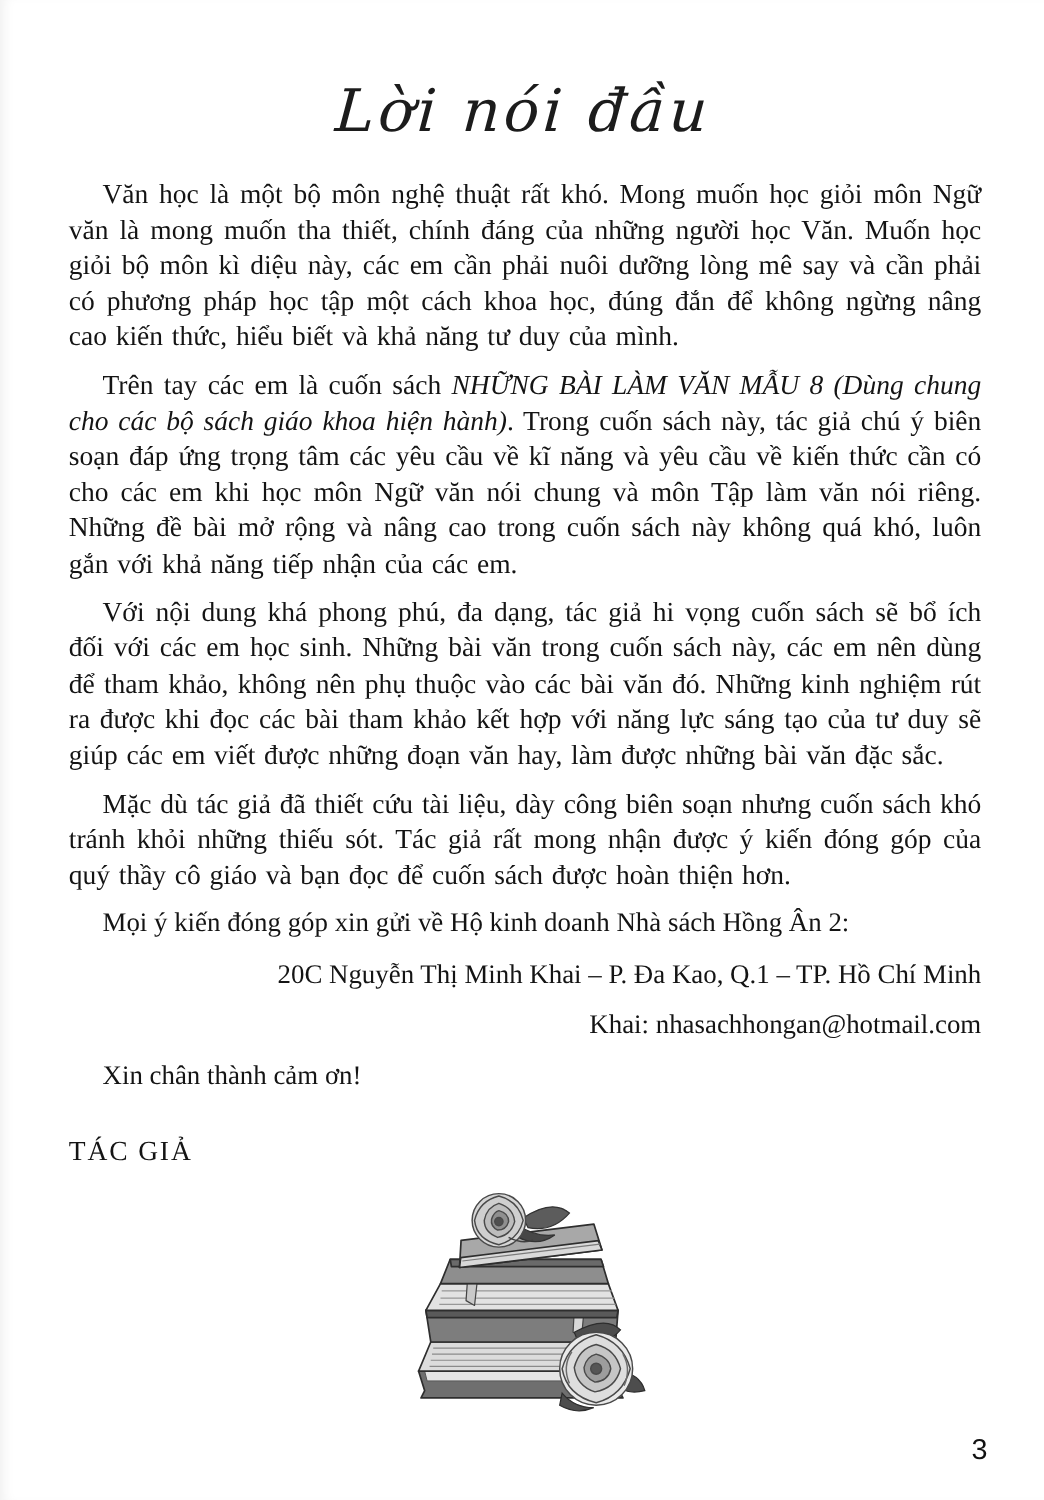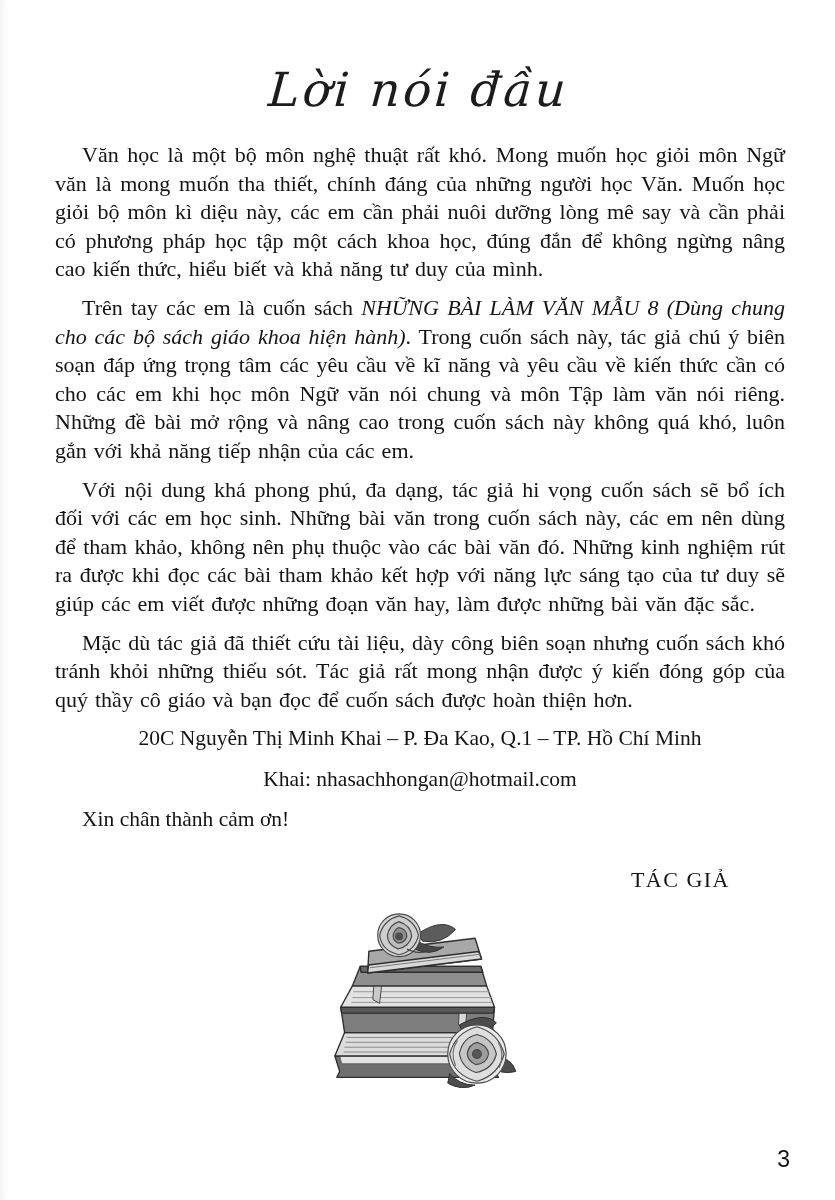--- a/index.html
+++ b/index.html
@@ -41,27 +41,27 @@
   .book-title-em { font-style: italic; }
   .line-indent {
     font-size: 21.5px;
     line-height: 28.6px;
     text-indent: 27px;
     margin: 0 0 12px 0;
   }
   .line-center {
     font-size: 21.5px;
     line-height: 28.6px;
-    text-align: center;
+    text-align: right;
     margin: 0 0 12px 0;
   }
   .signature {
     font-size: 22px;
     line-height: 28px;
-    text-align: right;
+    text-align: left;
     letter-spacing: 1.5px;
     margin: 32px 55px 0 0;
   }
   .illustration-wrap {
     display: flex;
     justify-content: center;
     margin-top: 16px;
   }
   .page-number {
     position: absolute;
@@ -80,20 +80,21 @@
   <h1 class="title">Lời nói đầu</h1>
 
   <p class="para">Văn học là một bộ môn nghệ thuật rất khó. Mong muốn học giỏi môn Ngữ văn là mong muốn tha thiết, chính đáng của những người học Văn. Muốn học giỏi bộ môn kì diệu này, các em cần phải nuôi dưỡng lòng mê say và cần phải có phương pháp học tập một cách khoa học, đúng đắn để không ngừng nâng cao kiến thức, hiểu biết và khả năng tư duy của mình.</p>
 
   <p class="para"><span>Trên tay các em là cuốn sách </span><span class="book-title-em">NHỮNG BÀI LÀM VĂN MẪU 8 (Dùng chung cho các bộ sách giáo khoa hiện hành)</span><span>. Trong cuốn sách này, tác giả chú ý biên soạn đáp ứng trọng tâm các yêu cầu về kĩ năng và yêu cầu về kiến thức cần có cho các em khi học môn Ngữ văn nói chung và môn Tập làm văn nói riêng. Những đề bài mở rộng và nâng cao trong cuốn sách này không quá khó, luôn gắn với khả năng tiếp nhận của các em.</span></p>
 
   <p class="para">Với nội dung khá phong phú, đa dạng, tác giả hi vọng cuốn sách sẽ bổ ích đối với các em học sinh. Những bài văn trong cuốn sách này, các em nên dùng để tham khảo, không nên phụ thuộc vào các bài văn đó. Những kinh nghiệm rút ra được khi đọc các bài tham khảo kết hợp với năng lực sáng tạo của tư duy sẽ giúp các em viết được những đoạn văn hay, làm được những bài văn đặc sắc.</p>
 
   <p class="para">Mặc dù tác giả đã thiết cứu tài liệu, dày công biên soạn nhưng cuốn sách khó tránh khỏi những thiếu sót. Tác giả rất mong nhận được ý kiến đóng góp của quý thầy cô giáo và bạn đọc để cuốn sách được hoàn thiện hơn.</p>
 
+  <p class="line-indent">Mọi ý kiến đóng góp xin gửi về Hộ kinh doanh Nhà sách Hồng Ân 2:</p>
 
   <p class="line-center">20C Nguyễn Thị Minh Khai – P. Đa Kao, Q.1 – TP. Hồ Chí Minh</p>
 
   <p class="line-center">Khai: nhasachhongan@hotmail.com</p>
 
   <p class="line-indent">Xin chân thành cảm ơn!</p>
 
   <p class="signature">TÁC GIẢ</p>
 
   <div class="illustration-wrap">

